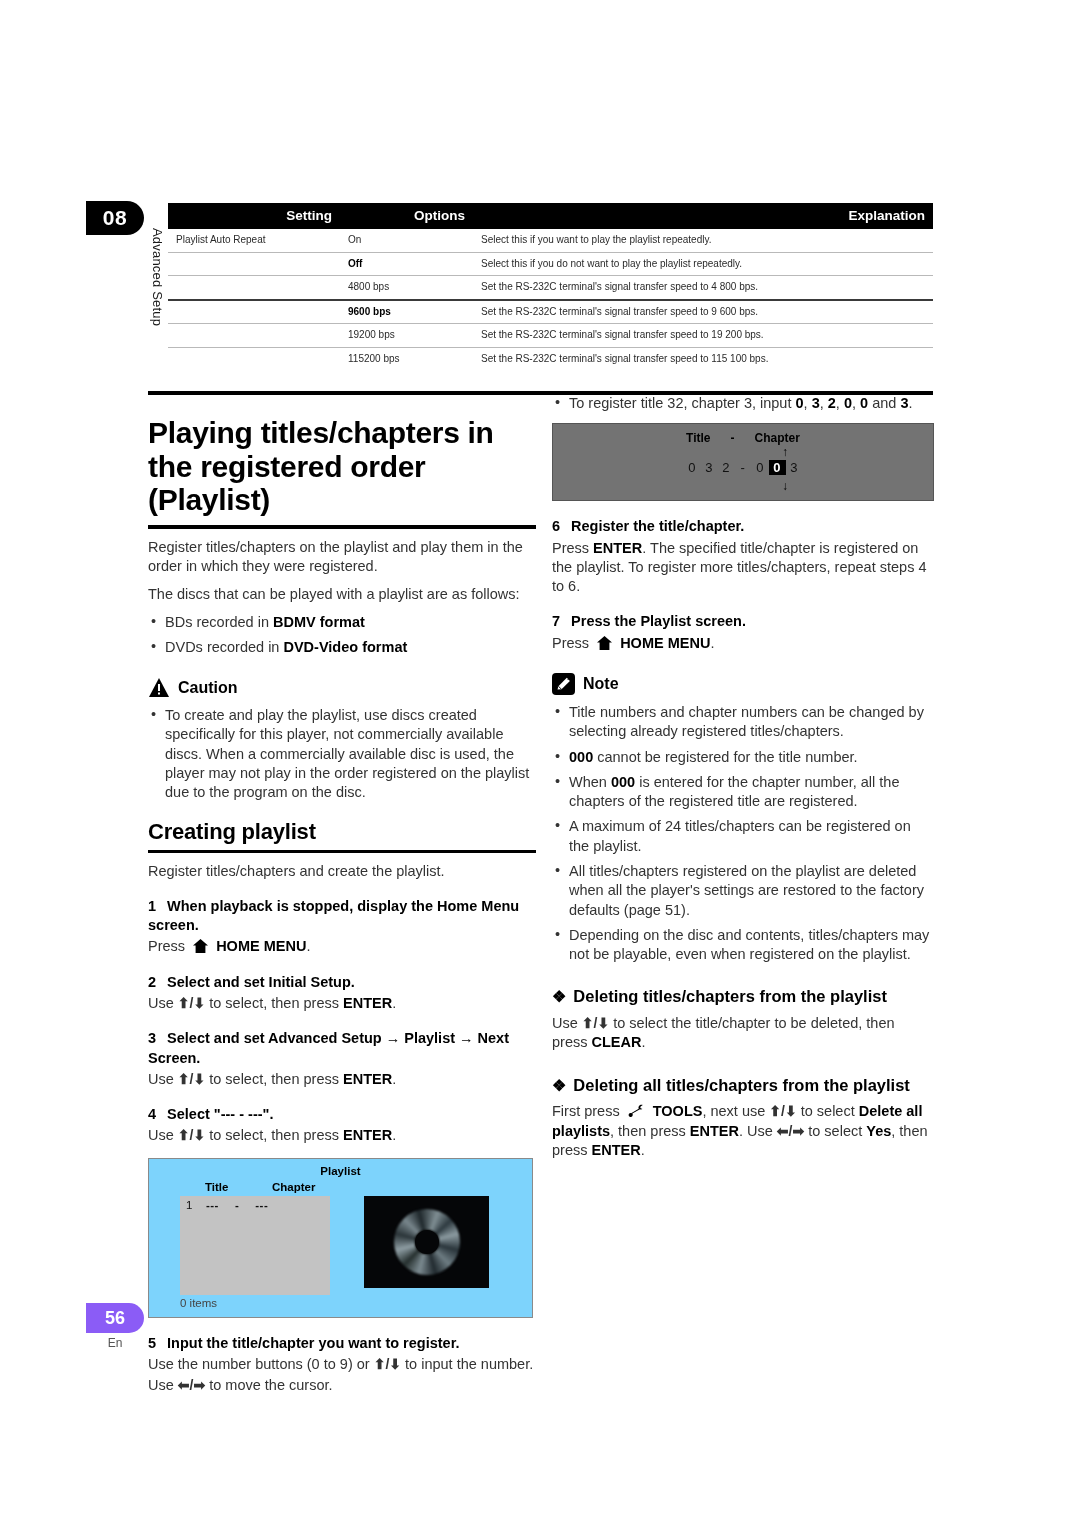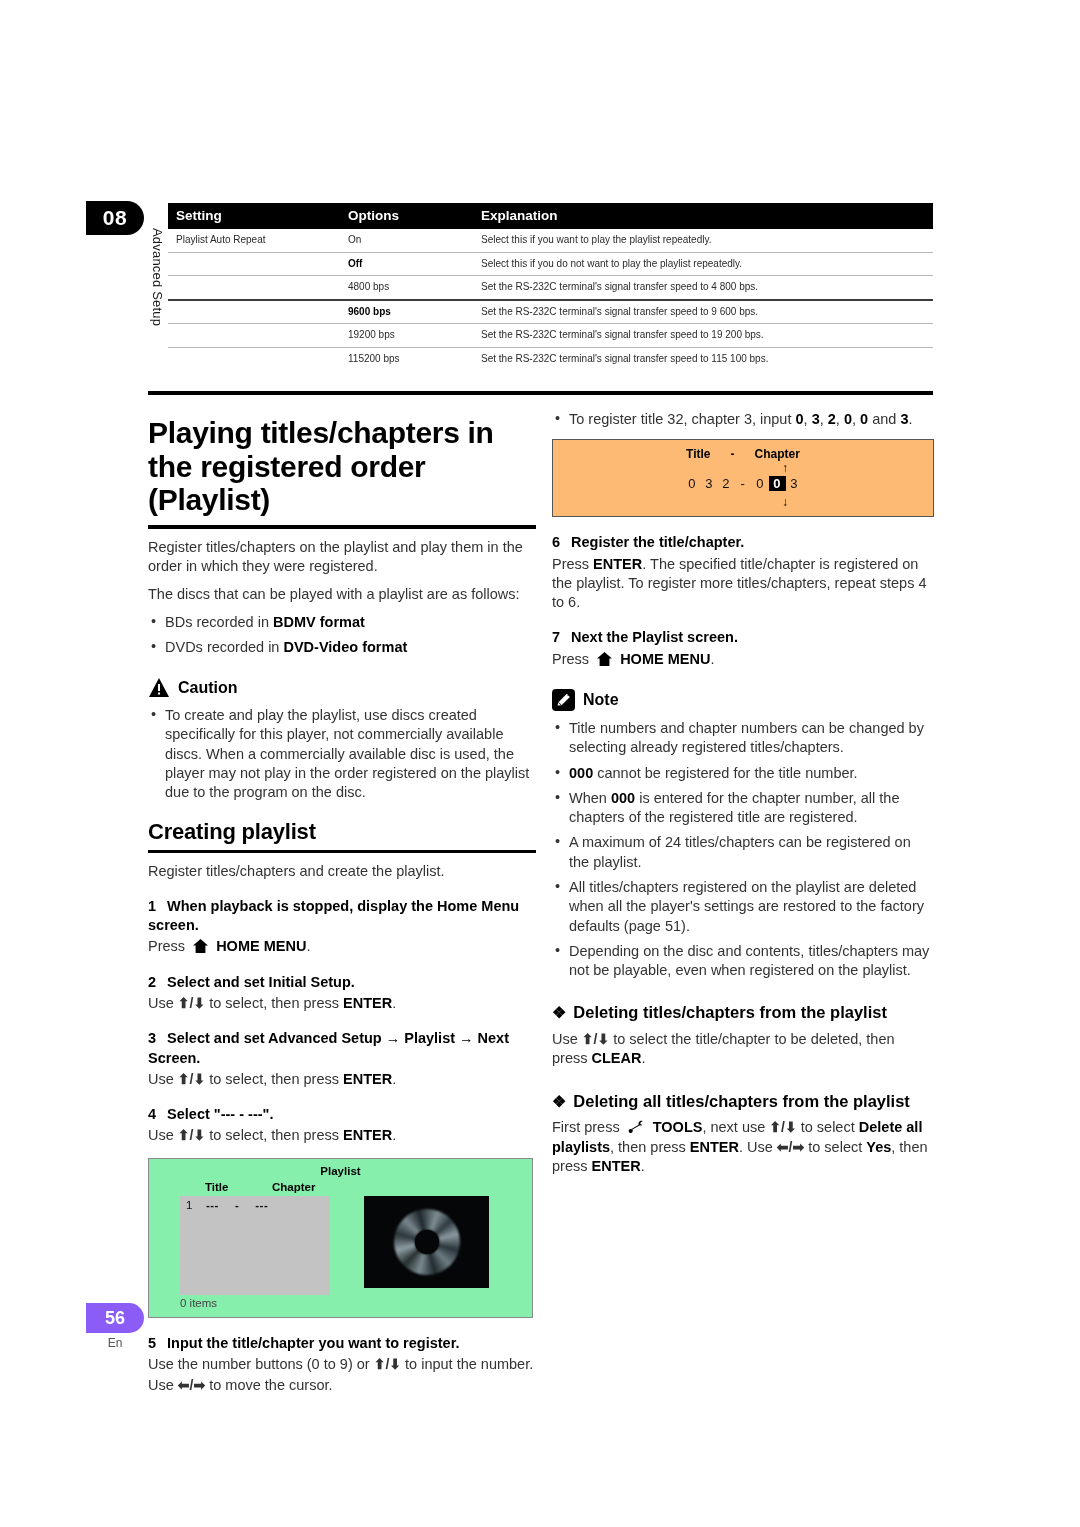--- a/index.html
+++ b/index.html
@@ -45,21 +45,21 @@
     position: absolute;
     left: 168px; top: 203px;
     width: 765px;
     border-collapse: collapse;
   }
   .settings-table th {
     background: #000;
     color: #fff;
     font-size: 13.5px;
     font-weight: bold;
-    text-align: left;
+    text-align: right;
     padding: 5px 8px 6px 8px;
   }
   .settings-table td {
     font-size: 10px;
     color: #2a2a2a;
     padding: 5px 8px 5px 8px;
     vertical-align: top;
     line-height: 1.25;
   }
   .col-setting  { width: 172px; }
@@ -71,21 +71,21 @@
   td.b { font-weight: bold; color:#000; }
   .table-bottom-rule {
     position: absolute;
     left: 148px; top: 391px;
     width: 785px; height: 4px;
     background: #000;
   }
 
   
   .col-left  { position:absolute; left:148px; top:404px; width:388px; }
-  .col-right { position:absolute; left:552px; top:404px; width:382px; }
+  .col-right { position:absolute; left:552px; top:388px; width:382px; }
 
   h1.main-title {
     font-size: 30px;
     line-height: 1.12;
     font-weight: bold;
     color:#000;
     margin: 12px 0 0 0;
     letter-spacing: -0.3px;
   }
   .title-rule {
@@ -166,21 +166,21 @@
 
   .arrow { font-weight: bold; font-size: 14px; }
   .ico-inline { display:inline-block; vertical-align:-2px; margin:0 4px; }
 
   
   .playlist-fig {
     margin-top: 12px;
     width: 385px;
     height: 160px;
     border: 1px solid #8a8a8a;
-    background:#86efac;
+    background:#7dd3fc;
     position: relative;
   }
   .pf-title {
     position:absolute; left:0; right:0; top:6px;
     text-align:center;
     font-size: 11.5px; font-weight:bold; color:#000;
   }
   .pf-col-title {
     position:absolute; left:56px; top:22px;
     font-size: 11.5px; font-weight:bold; color:#000;
@@ -231,21 +231,21 @@
     width:24px; height:24px; margin:-12px 0 0 -12px;
     border-radius:50%; background:#050608;
   }
 
   
   .tc-fig {
     margin-top: 10px;
     width: 382px;
     height: 78px;
     border: 1px solid #555;
-    background:#fdba74;
+    background:#737373;
     position: relative;
   }
   .tc-row-head {
     position:absolute; top:7px; left:0; right:0;
     text-align:center;
     font-size: 12px; font-weight:bold; color:#000;
   }
   .tc-row-head .gap { display:inline-block; width:20px; }
   .tc-up {
     position:absolute; left:229px; top:21px;
@@ -417,21 +417,21 @@
       <div class="tc-up">↑</div>
       <div class="tc-digits">
         <span class="d">0</span><span class="d">3</span><span class="d">2</span><span class="dash">-</span><span class="d">0</span><span class="hl">0</span><span class="d">3</span>
       </div>
       <div class="tc-down">↓</div>
     </div>
 
     <p class="step-head"><span class="num">6</span><span>Register the title/chapter.</span></p>
     <p class="step-body"><span>Press </span><b>ENTER</b><span>. The specified title/chapter is registered on the playlist. To register more titles/chapters, repeat steps 4 to 6.</span></p>
 
-    <p class="step-head"><span class="num">7</span><span>Next the Playlist screen.</span></p>
+    <p class="step-head"><span class="num">7</span><span>Press the Playlist screen.</span></p>
     <p class="step-body"><span>Press</span>
       <span class="ico-inline"><svg width="15" height="14" viewBox="0 0 15 14">
             <path d="M7.5 0 L15 6.6 H12.4 V14 H2.6 V6.6 H0 Z" fill="#000"></path>
           </svg></span>
       <b>HOME MENU</b><span>.</span></p>
 
     <div class="callout-head">
       <span class="ico">
         <svg width="23" height="22" viewBox="0 0 23 22">
             <rect x="0" y="0" width="23" height="22" rx="4" fill="#000"></rect>

